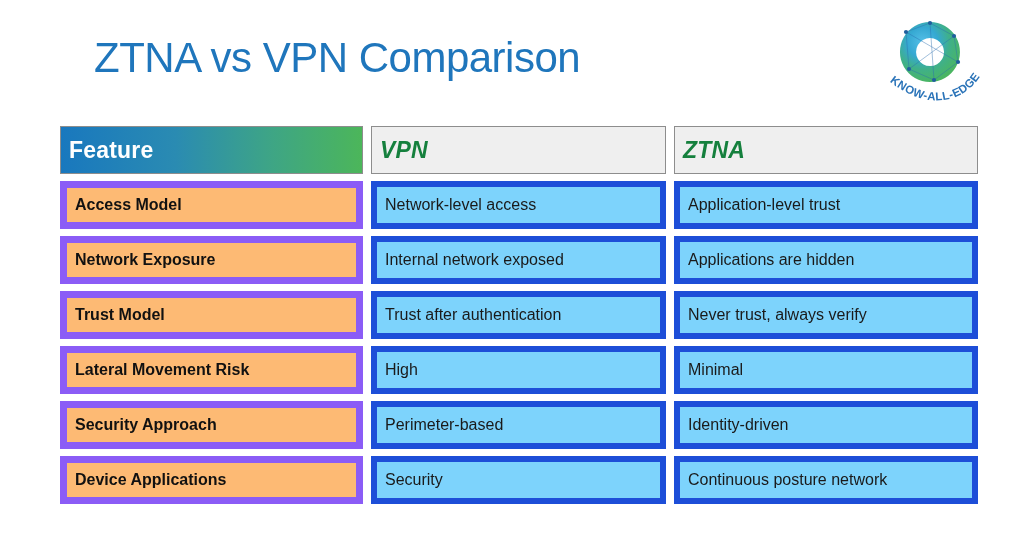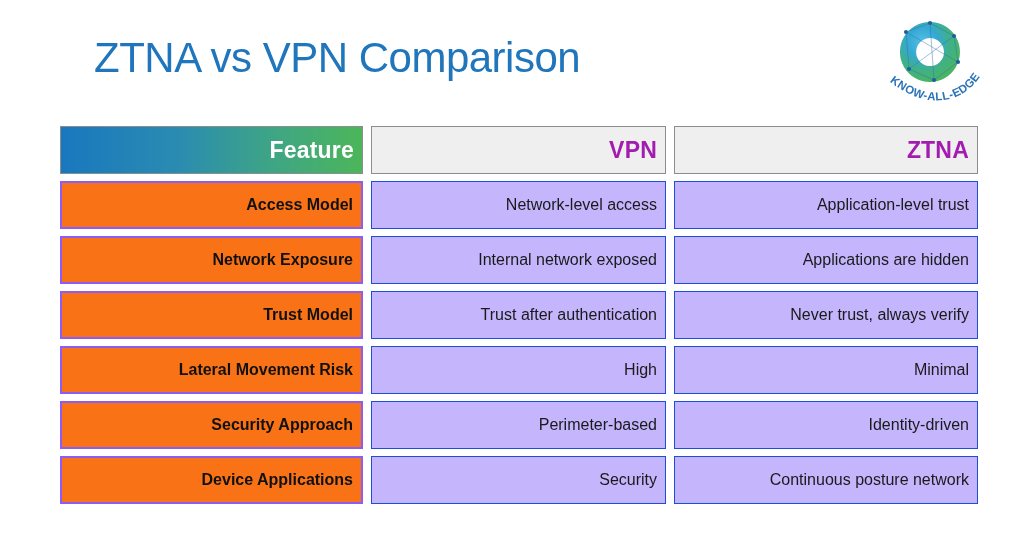--- a/index.html
+++ b/index.html
@@ -59,57 +59,58 @@
   .cmp-table tr { height: 48px; }
 
   .col-feature { width: 303px; }
   .col-vpn     { width: 295px; }
   .col-ztna    { width: 304px; }
 
   .cmp-table th, .cmp-table td {
     padding: 0 8px;
     margin: 0;
     height: 48px;
-    text-align: right;
+    text-align: left;
     vertical-align: middle;
     box-sizing: border-box;
   }
 
   
   th.head-feature {
     background: linear-gradient(90deg, #1978be 0%, #2a8bb2 38%, #3ea585 70%, #4cb65a 100%);
     color: #ffffff;
     font-size: 23px;
     font-weight: bold;
     border: 1px solid #8d8d8d;
     letter-spacing: 0.2px;
   }
   th.head-col {
     background: #efefef;
-    color: #a21caf;
+    color: #15803d;
     font-size: 23px;
     font-weight: bold;
     border: 1px solid #8d8d8d;
     letter-spacing: 0.2px;
+    font-style: italic;
   }
 
   
   td.feature-cell {
-    background: #f97316;
+    background: #fdba74;
     color: #111111;
     font-size: 16px;
     font-weight: bold;
-    border: 2px solid #8b5cf6;
+    border: 7px solid #8b5cf6;
   }
   td.value-cell {
-    background: #c4b5fd;
+    background: #7dd3fc;
     color: #1a1a1a;
     font-size: 16px;
     font-weight: normal;
-    border: 1px solid #1d4ed8;
+    border: 6px solid #1d4ed8;
   }
 </style>
 </head>
 <body>
 
 <div class="page-header">
   <div class="page-title">ZTNA vs VPN Comparison</div>
 
   <div class="logo">
     <svg width="108" height="88" viewBox="0 0 108 88" xmlns="http://www.w3.org/2000/svg">

